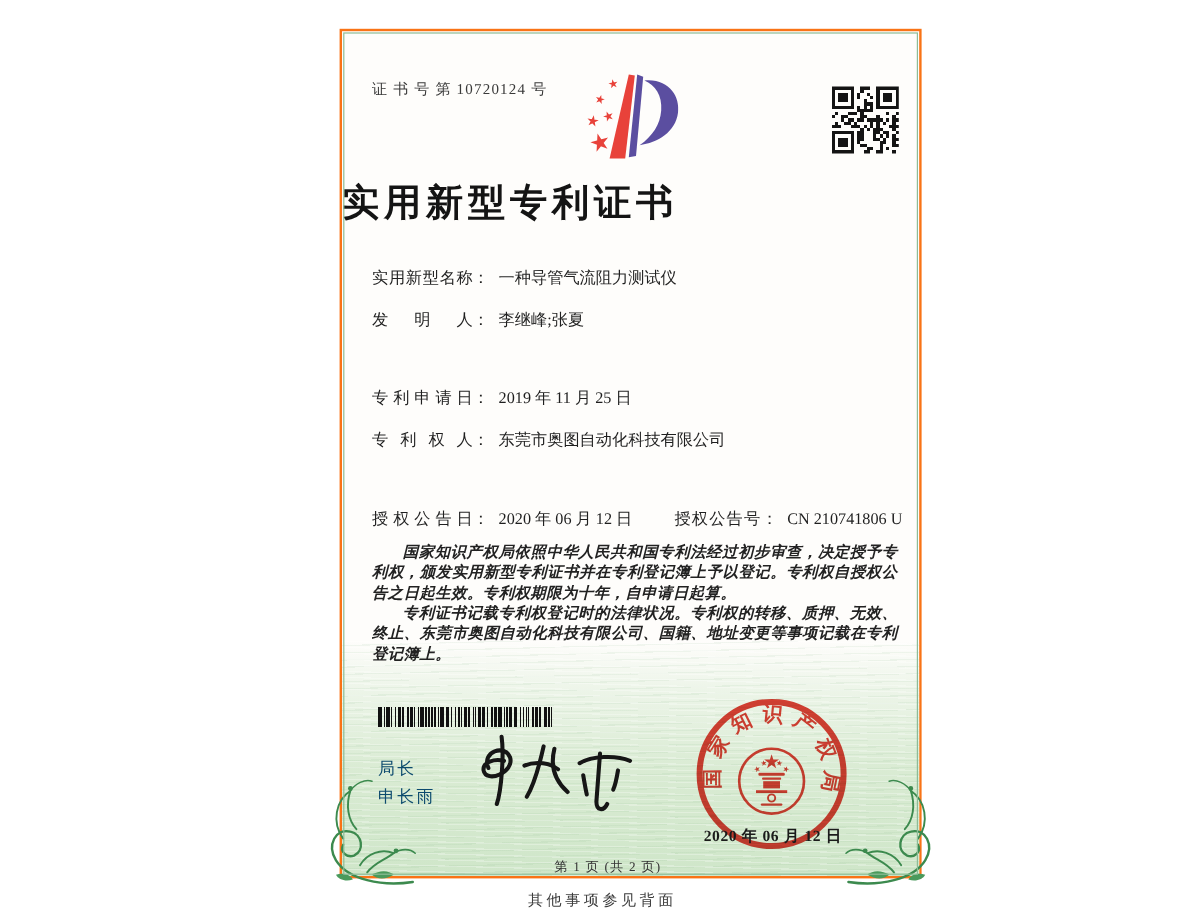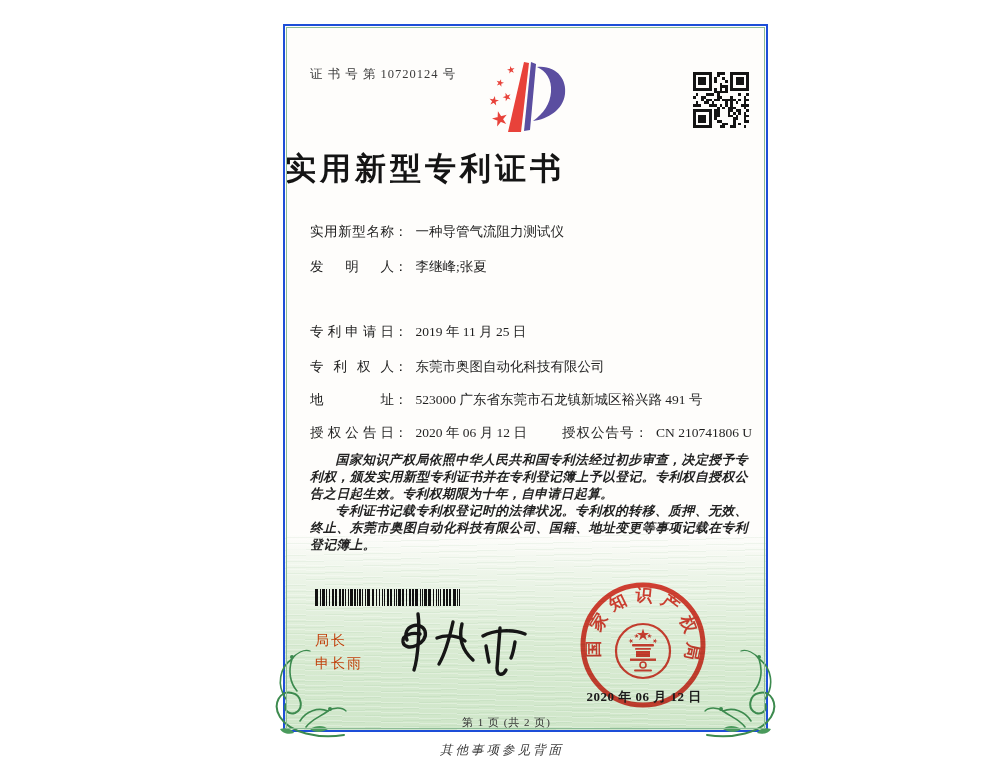--- a/index.html
+++ b/index.html
@@ -3,21 +3,21 @@
 <meta charset="utf-8">
 <style>
   html,body{margin:0;padding:0;background:#ffffff;}
   .canvas{
     position:relative;width:1000px;height:764px;background:#ffffff;overflow:hidden;
     font-family:"Liberation Serif","DejaVu Serif",serif;color:#222;
   }
   
   .page{
     position:absolute;left:283px;top:24px;width:485px;height:708px;
-    background:#fefdfb;border:2px solid #1d4ed8;box-sizing:border-box;
+    background:#fefdfb;border:2px solid #f97316;box-sizing:border-box;
   }
   .page::after{ 
     content:"";position:absolute;inset:1px;border:1px solid #8cbc96;pointer-events:none;z-index:6;
   }
   .green-zone{
     position:absolute;left:0;right:0;bottom:0;height:196px;z-index:0;
     background:linear-gradient(180deg,rgba(214,234,208,0) 0%,rgba(214,234,208,.45) 22%,rgba(211,232,204,.85) 55%,#cfe6c9 100%);
   }
   .green-zone::after{
     content:"";position:absolute;inset:0;opacity:.5;
@@ -39,36 +39,36 @@
   .fpair2{position:absolute;left:252px;top:0;}
   .fpair2 .flabel2{letter-spacing:1px;}
   .body-text{
     position:absolute;left:25px;top:426px;width:438px;z-index:3;
     font-size:12.8px;line-height:17px;letter-spacing:.4px;color:#222;
     font-style:italic;text-align:justify;font-weight:bold;
   }
   .body-text p{margin:0;text-indent:2em;}
   .barcode{position:absolute;left:30px;top:563px;width:150px;height:17px;z-index:3;}
   .signer{position:absolute;left:30px;z-index:3;font-family:"Liberation Sans","DejaVu Sans",sans-serif;
-    font-size:14px;font-weight:500;letter-spacing:2px;color:#c2410c;}
+    font-size:14px;font-weight:500;letter-spacing:2px;color:#0c4a6e;}
   .signer.role{top:606px;}
   .signer.name{top:629px;}
   .signature{position:absolute;left:102px;top:580px;width:155px;height:85px;z-index:3;}
   .seal{position:absolute;left:293px;top:554px;width:130px;height:130px;z-index:4;opacity:.95;mix-blend-mode:multiply;}
   .seal-date{
     position:absolute;left:294px;top:662px;width:130px;text-align:center;z-index:5;
     font-size:13px;font-weight:600;color:#1b1b1b;letter-spacing:.5px;white-space:nowrap;
   }
   .page-info{position:absolute;left:-19px;top:689px;width:100%;text-align:center;font-size:11px;color:#333;z-index:3;letter-spacing:1px;}
   .flourish{position:absolute;bottom:-9px;width:82px;height:102px;z-index:2;}
   .flourish.fl-left{left:-19px;}
   .flourish.fl-right{right:-19px;transform:scaleX(-1);}
   .footer-note{
     position:absolute;left:502px;top:742px;transform:translateX(-50%);
-    font-size:12.5px;font-style:italic;letter-spacing:3px;color:#3c3c3c;white-space:nowrap;
+    font-size:12.5px;letter-spacing:3px;color:#3c3c3c;white-space:nowrap;
   }
 </style>
 </head>
 <body>
 
 <div class="canvas">
   <div class="page">
 
     <div class="green-zone"></div>
 
@@ -331,23 +331,20 @@
     </div>
     <div class="frow" style="top:232px">
       <span class="flabel">发明人</span><span class="fcolon">：</span><span>李继峰;张夏</span>
     </div>
     <div class="frow" style="top:297px">
       <span class="flabel">专利申请日</span><span class="fcolon">：</span><span>2019 年 11 月 25 日</span>
     </div>
     <div class="frow" style="top:332px">
       <span class="flabel">专利权人</span><span class="fcolon">：</span><span>东莞市奥图自动化科技有限公司</span>
     </div>
-    <div class="frow" style="top:365px">
-      <span class="flabel">地址</span><span class="fcolon">：</span><span>523000 广东省东莞市石龙镇新城区裕兴路 491 号</span>
-    </div>
     <div class="frow" style="top:398px">
       <span class="flabel">授权公告日</span><span class="fcolon">：</span><span>2020 年 06 月 12 日</span>
       <span class="fpair2">
         <span class="flabel2">授权公告号</span><span class="fcolon">：</span><span>CN 210741806 U</span>
       </span>
     </div>
 
     <div class="body-text">
       <p>国家知识产权局依照中华人民共和国专利法经过初步审查，决定授予专利权，颁发实用新型专利证书并在专利登记簿上予以登记。专利权自授权公告之日起生效。专利权期限为十年，自申请日起算。</p>
       <p>专利证书记载专利权登记时的法律状况。专利权的转移、质押、无效、终止、东莞市奥图自动化科技有限公司、国籍、地址变更等事项记载在专利登记簿上。</p>

